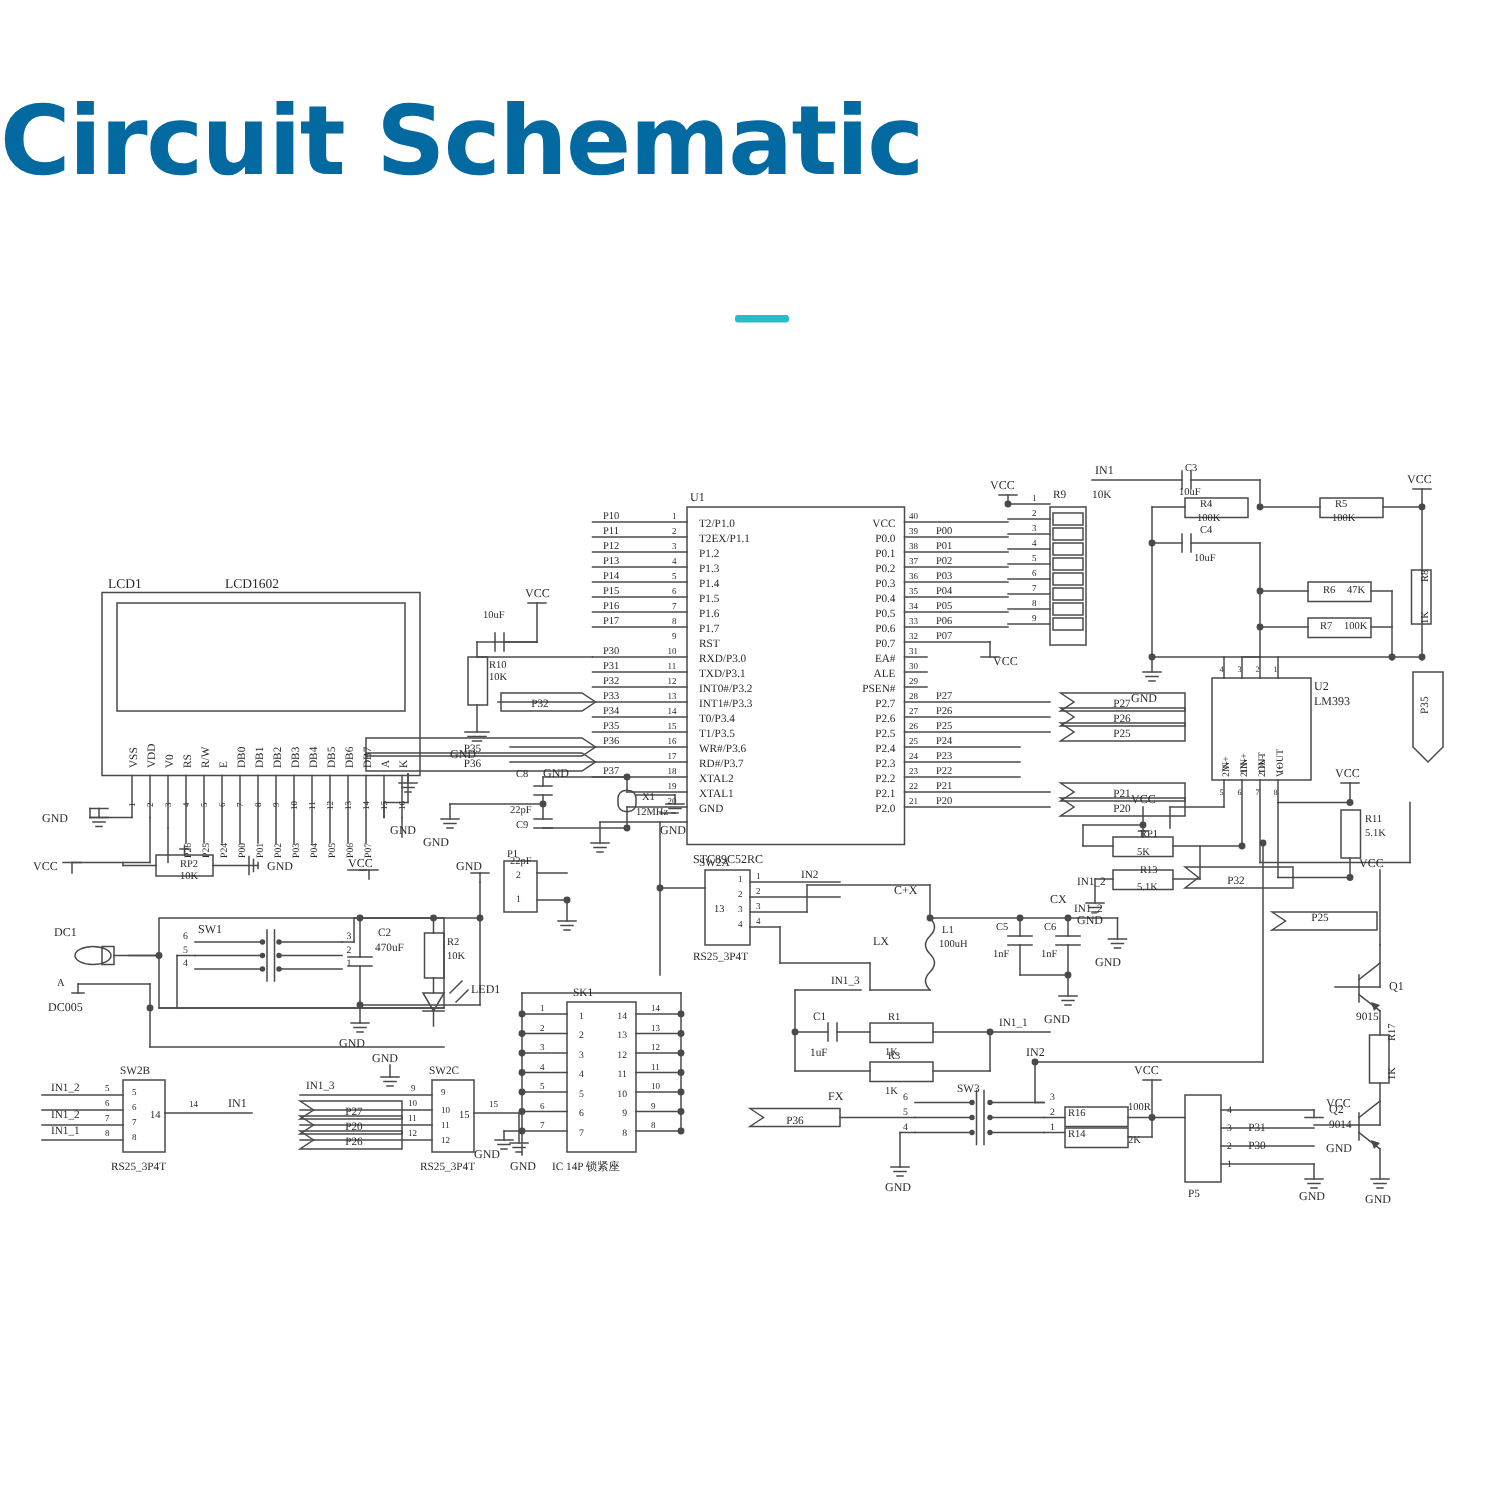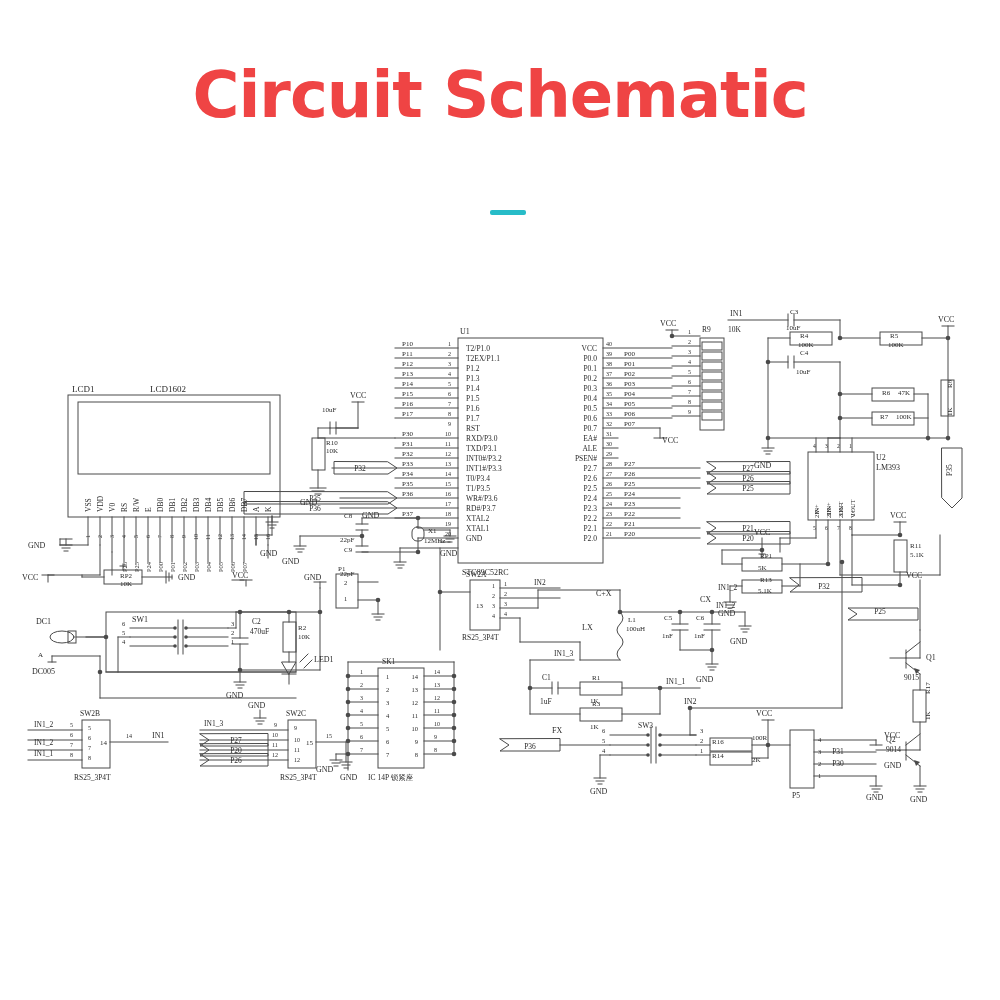--- a/index.html
+++ b/index.html
@@ -1,21 +1,21 @@
 <!DOCTYPE html>
 <html><head>
 <meta charset="utf-8">
 <title>Circuit Schematic</title>
 <style>
   html,body{margin:0;padding:0;background:#ffffff;}
   body{width:1000px;height:1000px;overflow:hidden;
        font-family:"Liberation Sans","DejaVu Sans",sans-serif;color:#000;}
   #page{position:relative;width:1000px;height:1000px;background:#fff;}
-  #title{position:absolute;left:0;top:58px;width:1000px;text-align:center;
-         font-size:64px;font-weight:700;letter-spacing:-1px;color:#ef4444;
+  #title{position:absolute;left:0;top:58px;width:1000px;text-align:left;
+         font-size:64px;font-weight:700;letter-spacing:-1px;color:#0369a1;
          font-family:"DejaVu Sans","Liberation Sans",sans-serif;}
   #rule{position:absolute;left:490px;top:210px;width:36px;height:5px;
         background:#27bcc8;border-radius:2px;}
   #schem{position:absolute;left:0;top:290px;width:1000px;height:540px;}
   svg{display:block;}
   text{font-family:"Liberation Serif","DejaVu Serif",serif;fill:#2a2a2a;}
 </style>
 </head>
 <body>
 

